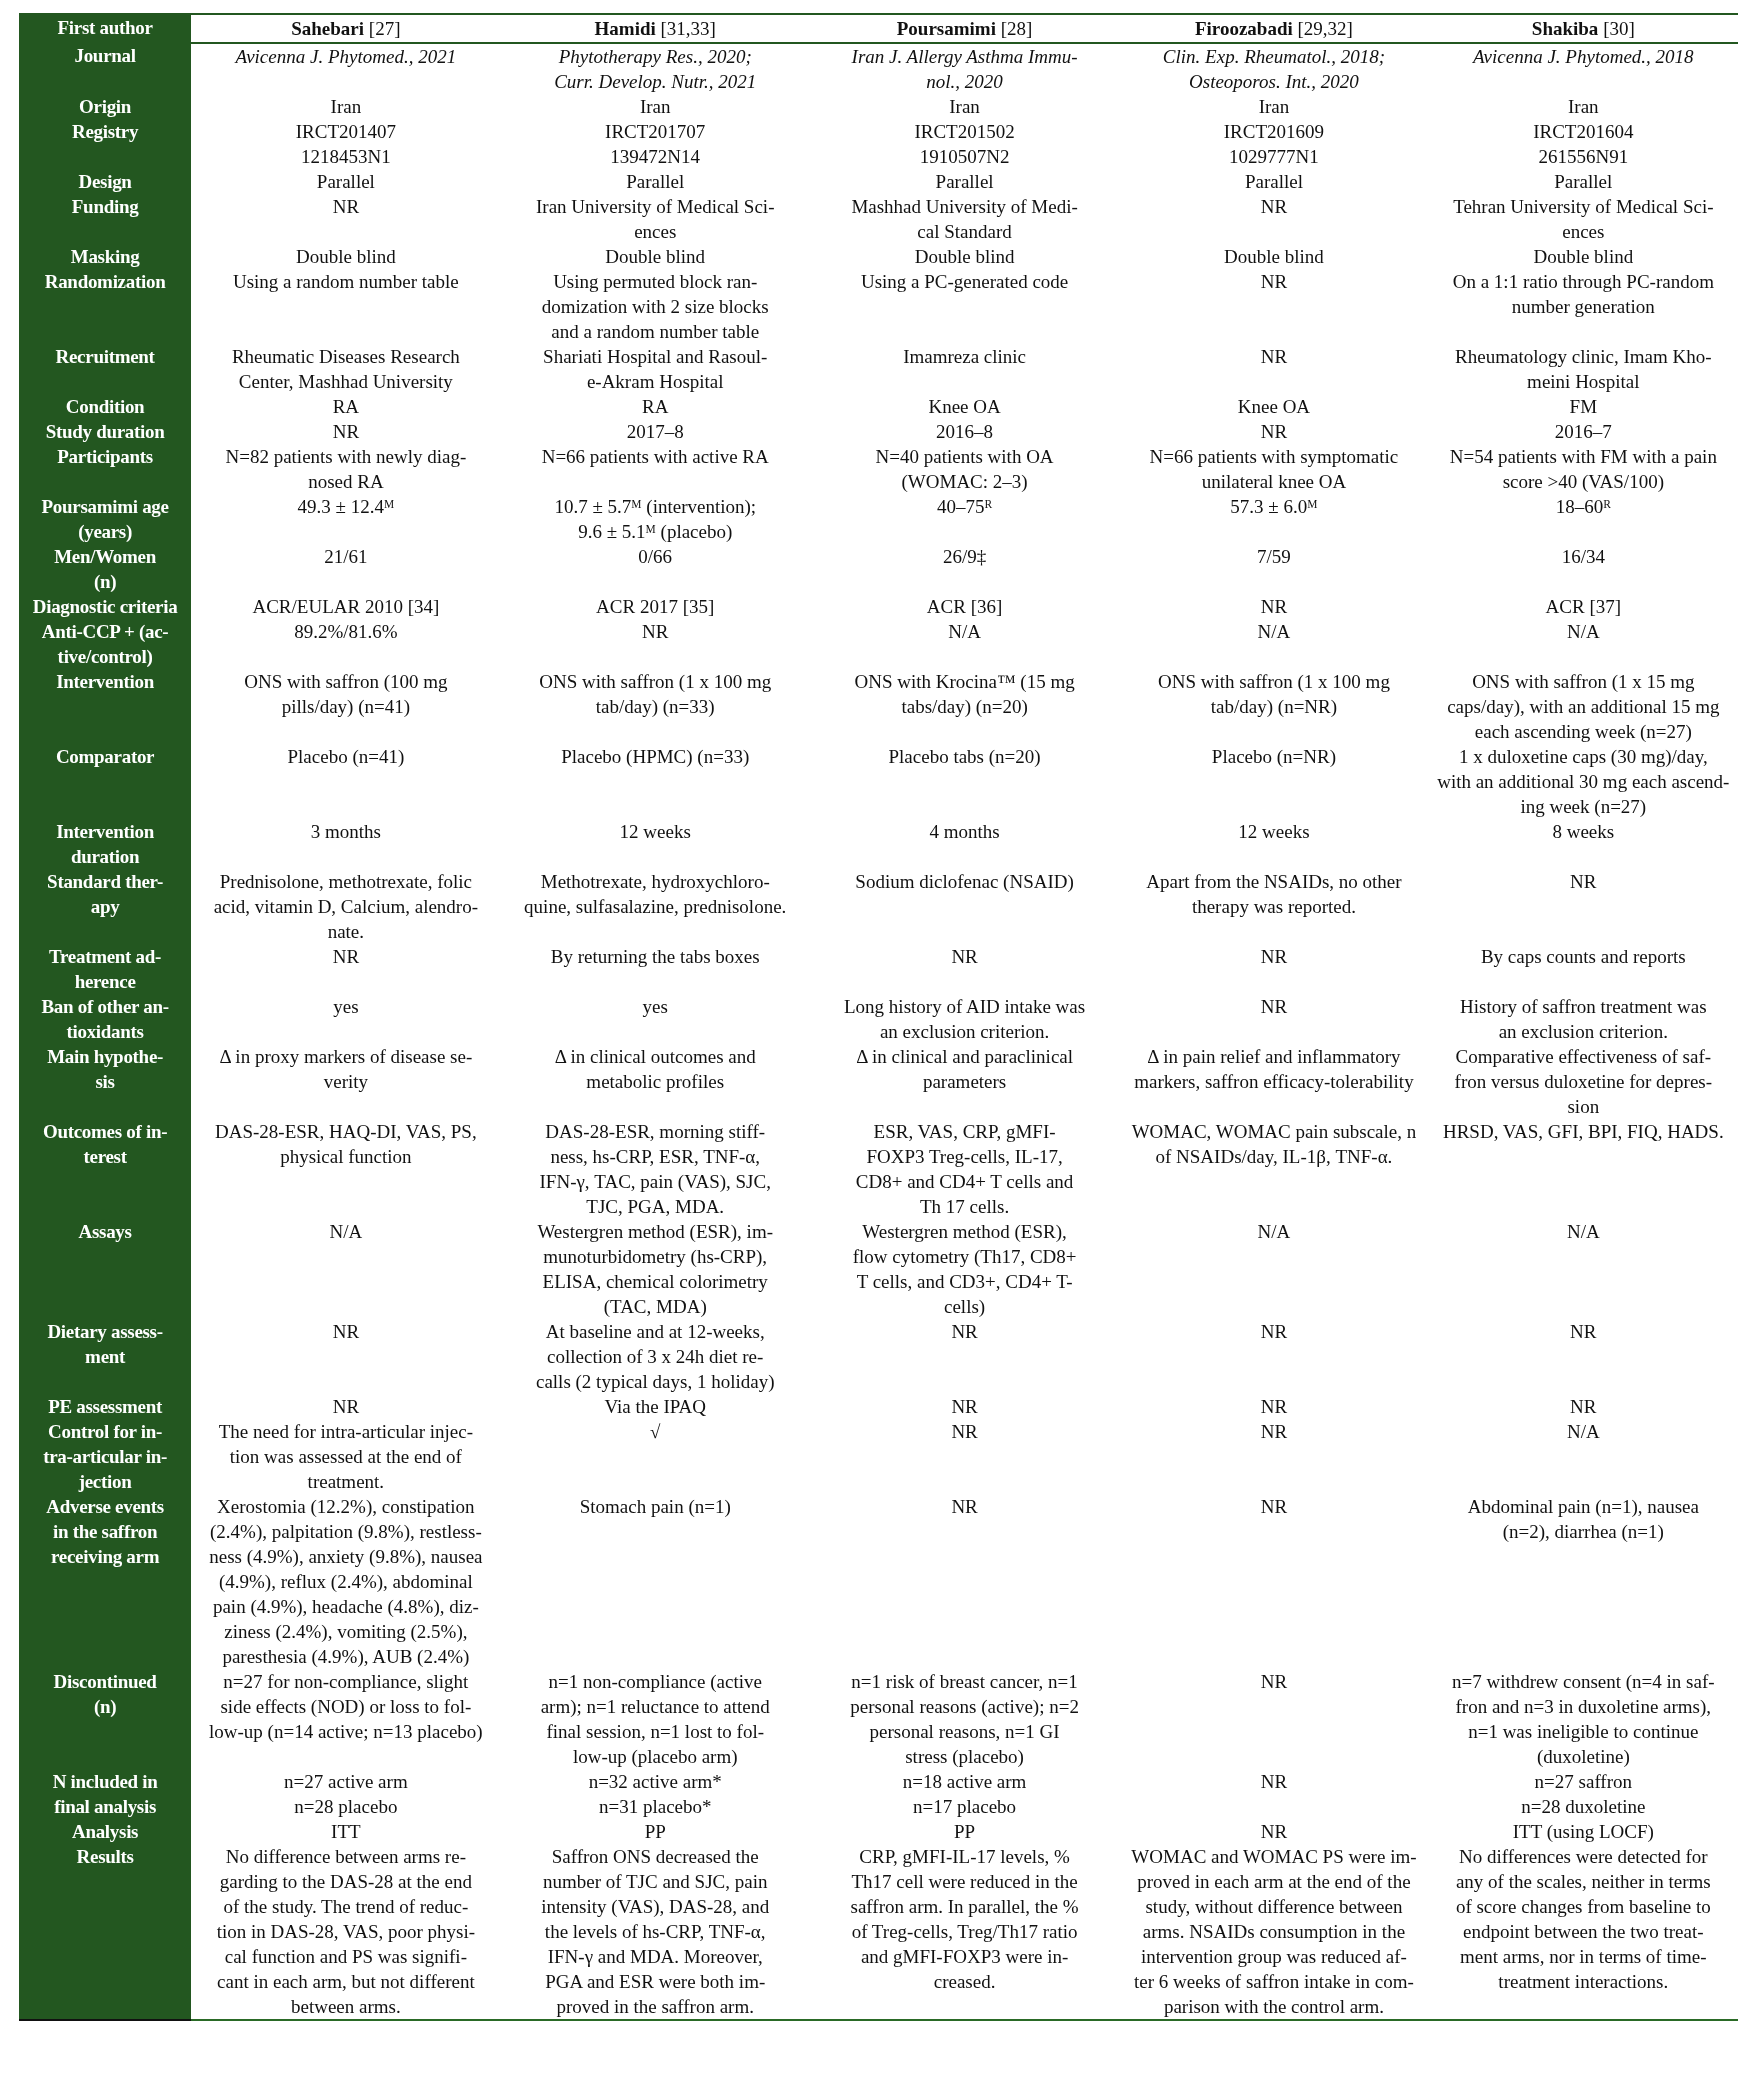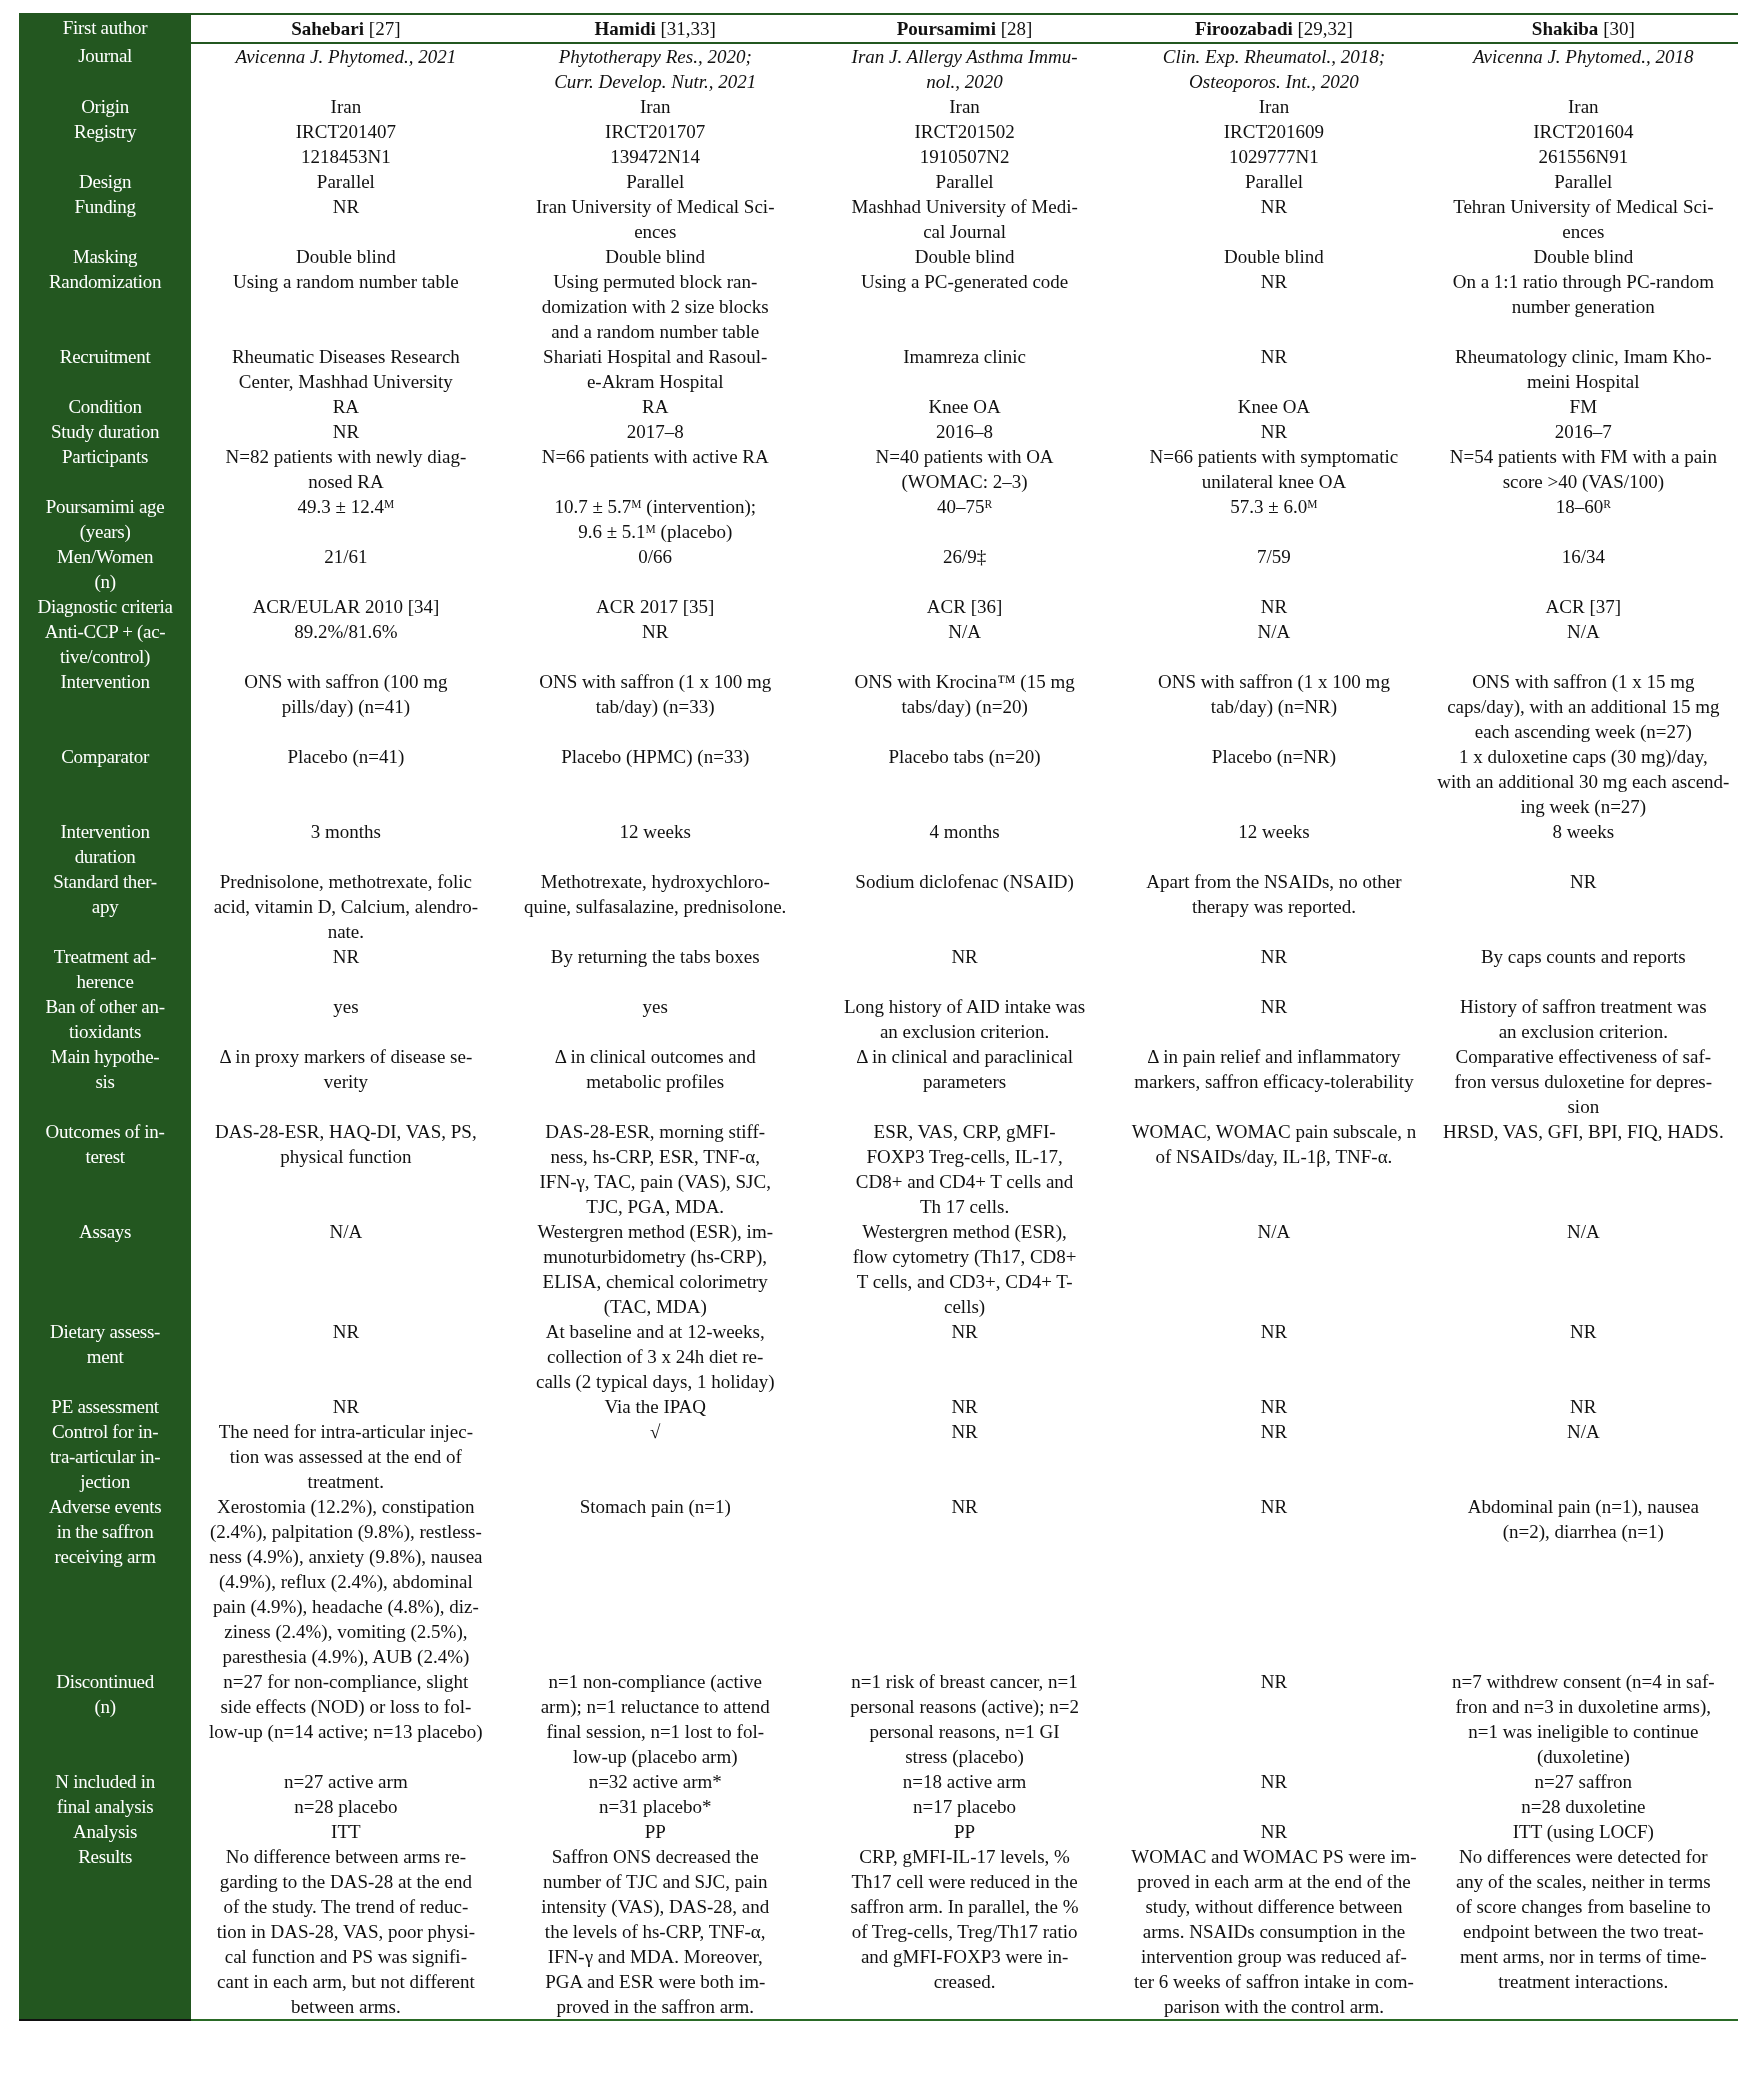--- a/index.html
+++ b/index.html
@@ -2,21 +2,21 @@
 <html style="font-size:8.5px"><head>
 <meta charset="utf-8">
 <style>
   html, body { margin:0; padding:0; background:#ffffff; }
   body { width:1757px; height:2077px; position:relative; overflow:hidden;
          font-family:"Liberation Serif","DejaVu Serif",serif; color:#111; }
   .tbl { position:absolute; left:19px; top:13.2px; width:1719px; border-collapse:collapse; table-layout:fixed; }
   .tbl col.h { width:172px; }
   .tbl col.c { width:309px; }
   .tbl td, .tbl th { padding:0 7.4px; vertical-align:top; text-align:center; font-size:19px; line-height:25px; }
-  .tbl th.rowh { background:#235720; color:#ffffff; font-weight:normal; font-size:19px; letter-spacing:-0.3px; padding:0 3px;margin-top:32px; }
+  .tbl th.rowh { background:#235720; color:#ffffff; font-weight:bold; font-size:19px; letter-spacing:-0.3px; padding:0 3px;margin-top:32px; }
   .tbl thead td, .tbl thead th { border-top:2.1px solid #235720; }
   .tbl thead td { border-bottom:2.6px double #235720; font-weight:bold; padding-top:1.1px; padding-bottom:1.1px; }
   .tbl thead td .ref { font-weight:normal; }
   .tbl tbody tr:last-child td { border-bottom:2.6px solid #2a6a26; }
   .tbl tbody tr:last-child th { border-bottom:2.6px solid #111; }
   .line { display:block; white-space:nowrap; }
   .it { font-style:italic;margin-top:28px; }
 </style>
 </head>
 <body>
@@ -135,21 +135,21 @@
         </th>
         <td>
           <span class="line">NR</span>
         </td>
         <td>
           <span class="line">Iran University of Medical Sci-</span>
           <span class="line">ences</span>
         </td>
         <td>
           <span class="line">Mashhad University of Medi-</span>
-          <span class="line">cal Journal</span>
+          <span class="line">cal Standard</span>
         </td>
         <td>
           <span class="line">NR</span>
         </td>
         <td>
           <span class="line">Tehran University of Medical Sci-</span>
           <span class="line">ences</span>
         </td>
       </tr>
       <tr>

